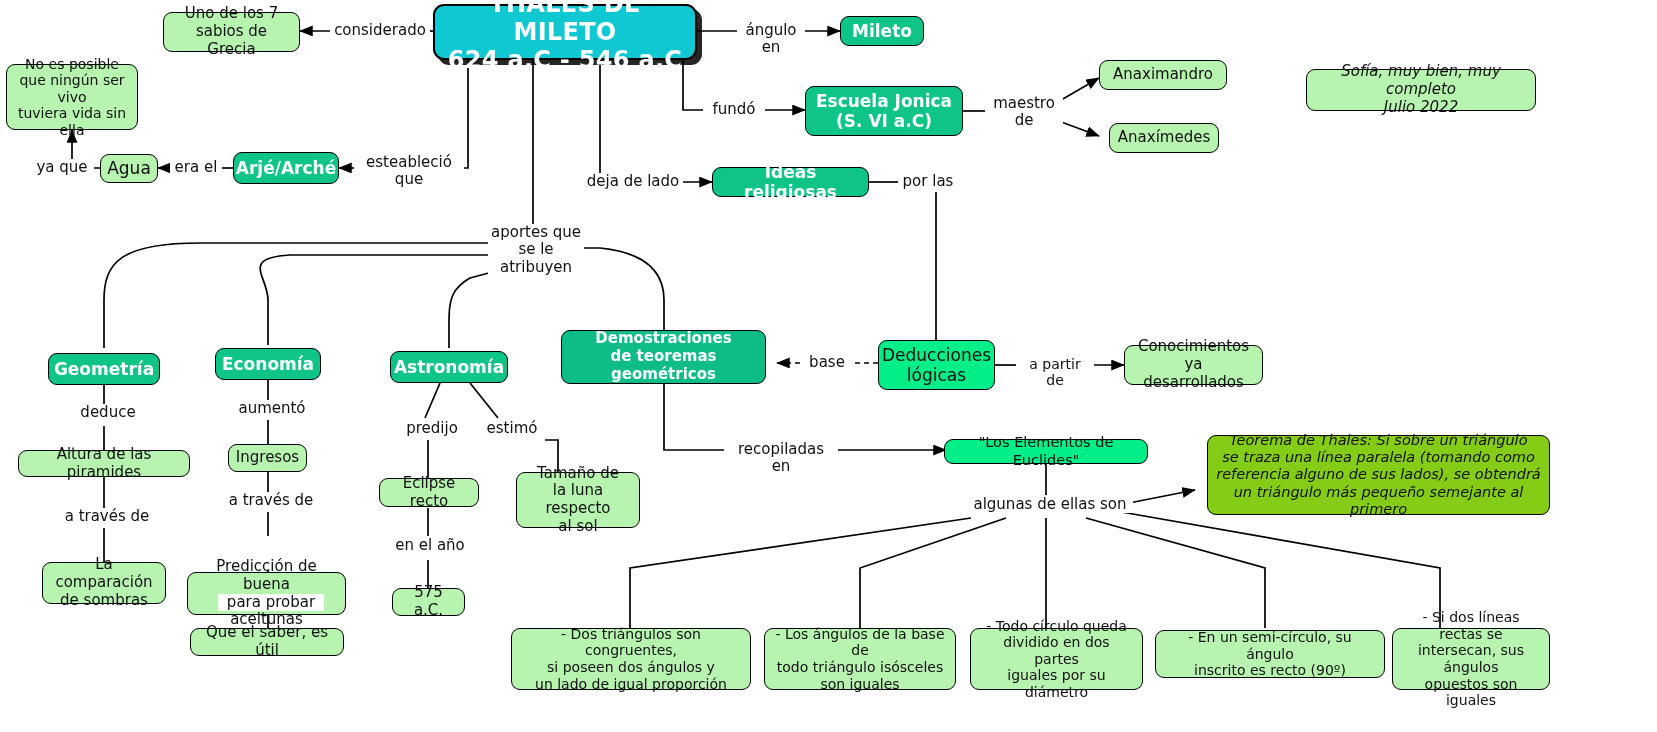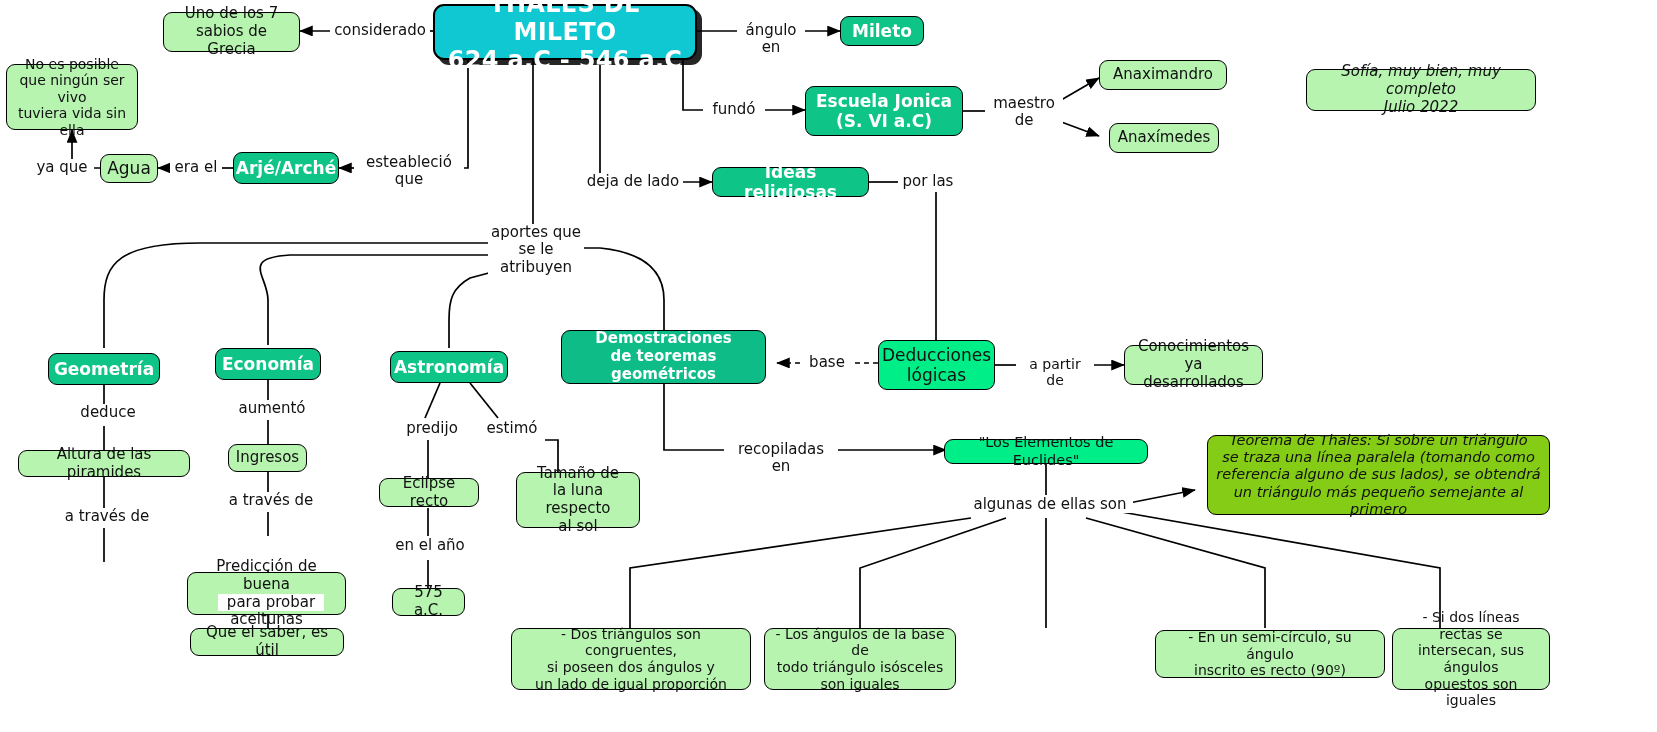--- a/index.html
+++ b/index.html
@@ -220,20 +220,22 @@
 de teoremas geométricos</div>
 
   <div class="node n-spring" style="left:878px;top:340px;width:117px;height:50px;">Deducciones
 lógicas</div>
 
   <div class="node n-pale" style="left:1124px;top:345px;width:139px;height:40px;">Conocimientos ya
 desarrollados</div>
 
   <div class="node n-pale" style="left:18px;top:450px;width:172px;height:27px;">Altura de las piramides</div>
 
+  <div class="node n-pale" style="left:42px;top:562px;width:124px;height:42px;">La comparación
+de sombras</div>
 
   <div class="node n-pale" style="left:228px;top:444px;width:79px;height:28px;">Ingresos</div>
 
   <div class="node n-pale" style="left:187px;top:536px;width:159px;height:43px;margin-top:36px;">Predicción de buena
 cosecha de aceitunas</div>
 
   <div class="node n-pale" style="left:190px;top:628px;width:154px;height:28px;">Que el saber, es útil</div>
 
   <div class="node n-pale" style="left:379px;top:478px;width:100px;height:29px;">Eclipse recto</div>
 
@@ -251,20 +253,23 @@
 un triángulo más pequeño semejante al primero</div>
 
   <div class="node n-pale n-small" style="left:511px;top:628px;width:240px;height:62px;">- Dos triángulos son congruentes,
 si poseen dos ángulos y
 un lado de igual proporción</div>
 
   <div class="node n-pale n-small" style="left:764px;top:628px;width:192px;height:62px;text-align:center;">- Los ángulos de la base de
 todo triángulo isósceles
 son iguales</div>
 
+  <div class="node n-pale n-small" style="left:970px;top:628px;width:173px;height:62px;">- Todo círculo queda
+dividido en dos partes
+iguales por su diámetro</div>
 
   <div class="node n-pale n-small" style="left:1155px;top:630px;width:230px;height:48px;">- En un semi-círculo, su ángulo
 inscrito es recto (90º)</div>
 
   <div class="node n-pale n-small" style="left:1392px;top:628px;width:158px;height:62px;">- Si dos líneas rectas se
 intersecan, sus ángulos
 opuestos son iguales</div>
 
   <div class="lbl" style="left:330px;top:22px;width:94px;">considerado</div>
 

